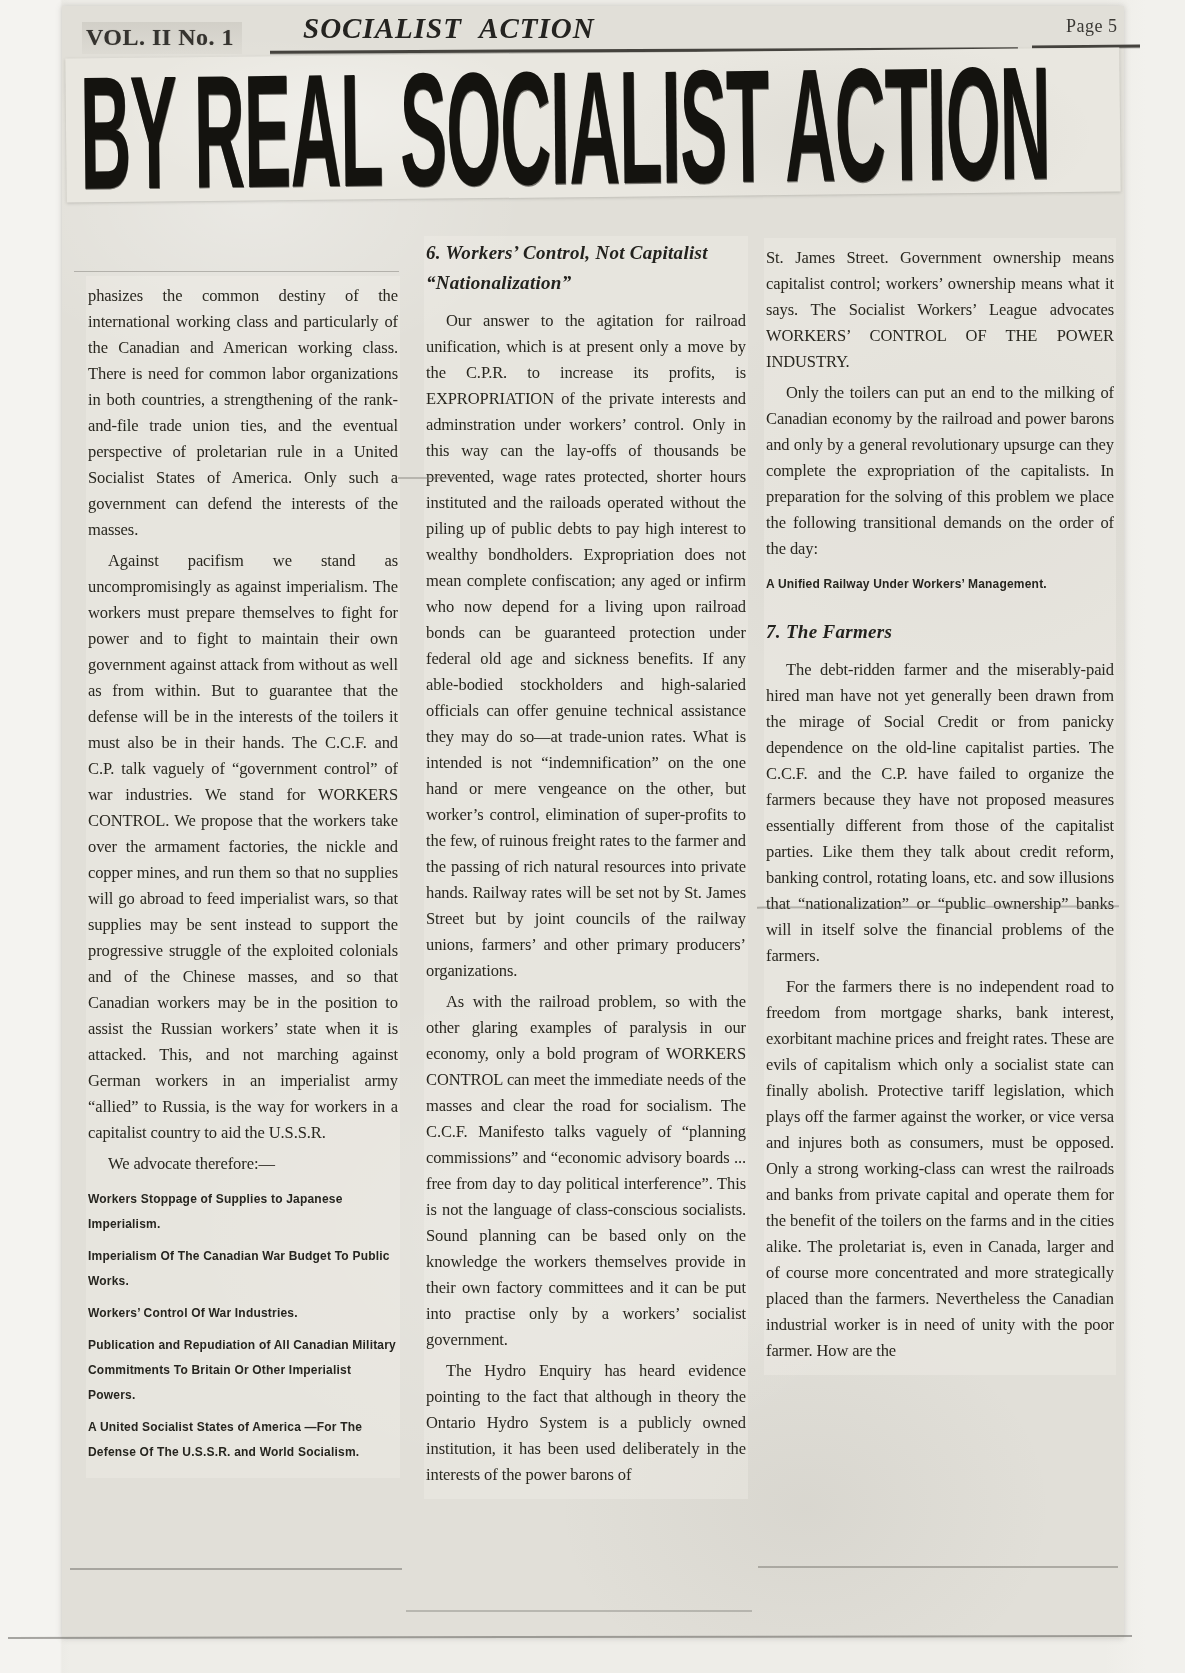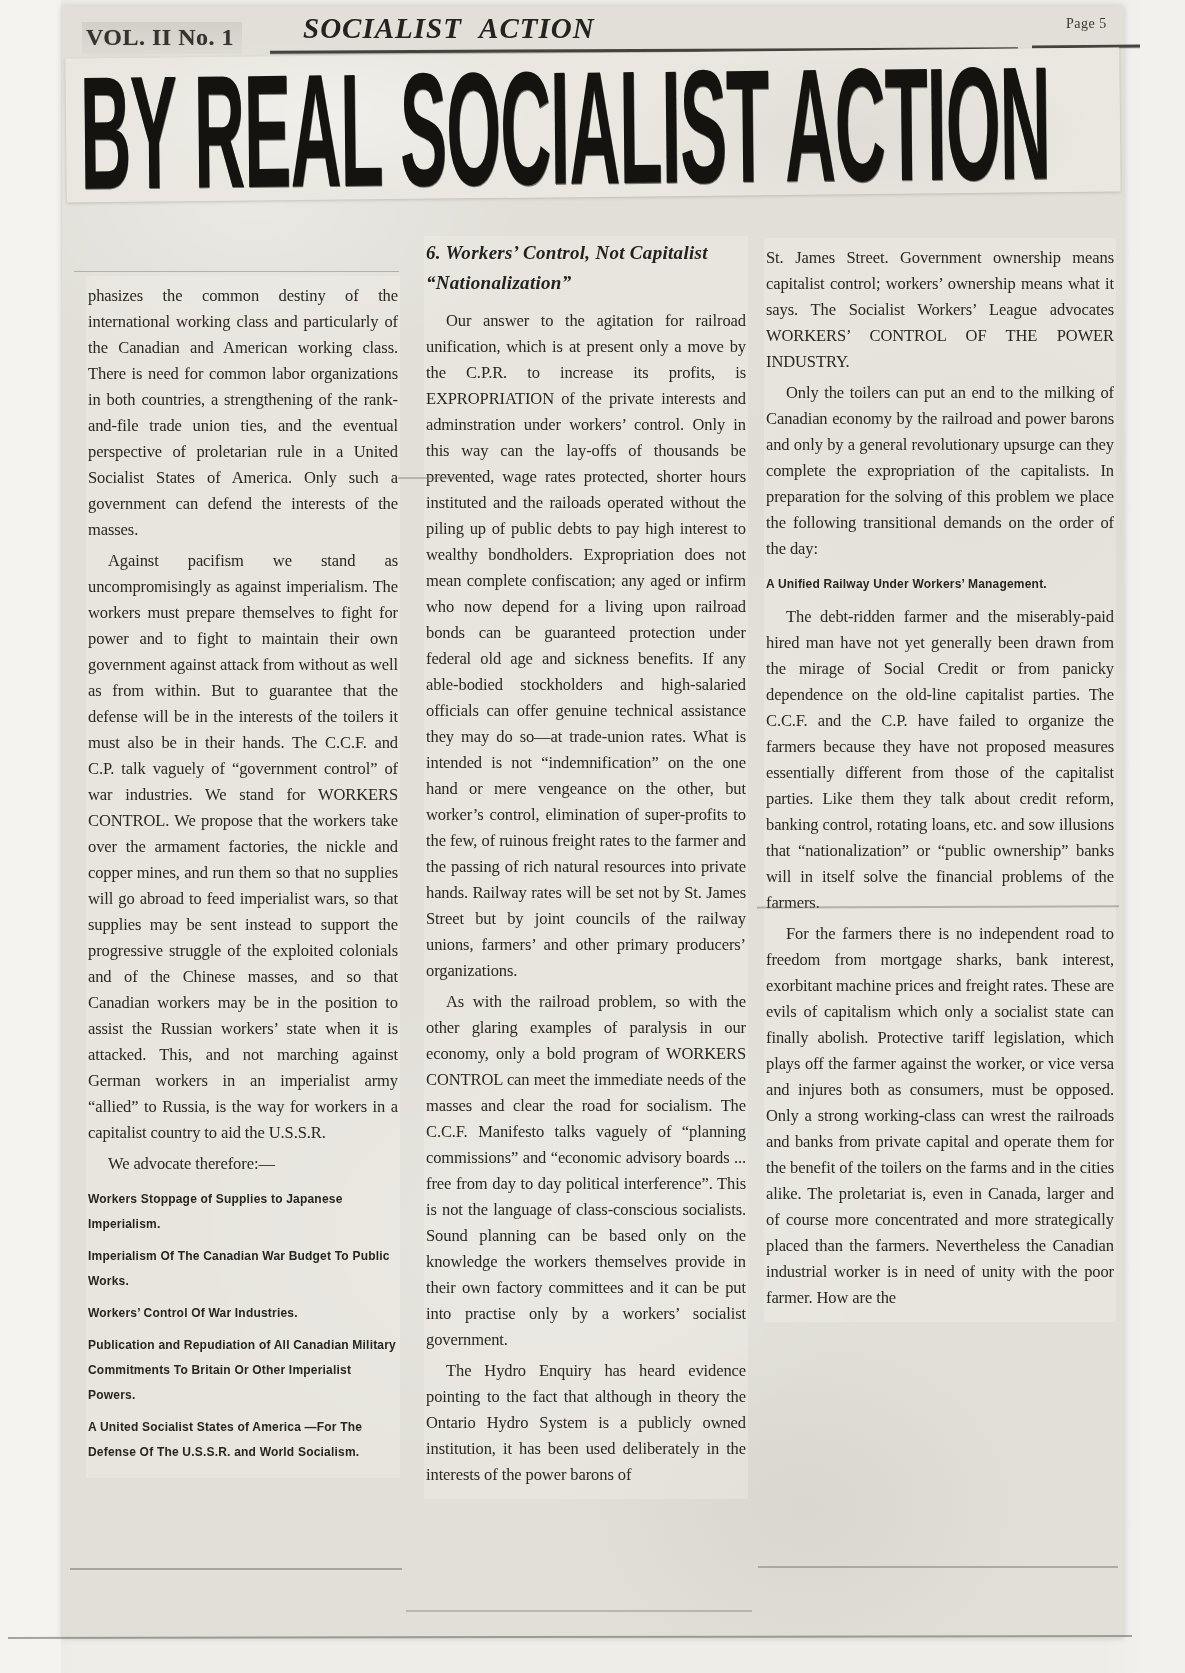--- a/index.html
+++ b/index.html
@@ -34,21 +34,21 @@
     background:linear-gradient(180deg, rgba(140,136,126,.18), rgba(140,136,126,.05));
     padding:2px 8px 3px 4px;
   }
   .masthead-title{
     position:absolute;left:303px;top:12px;
     font-size:29px;font-weight:bold;font-style:italic;color:#242320;
     letter-spacing:1px;word-spacing:10px;
   }
   .masthead-page{
     position:absolute;left:1066px;top:16px;
-    font-size:14px;color:#3a3834;letter-spacing:.5px;
+    font-size:18px;color:#3a3834;letter-spacing:.5px;
   }
   .masthead-rule{position:absolute;height:3px;background:#45433e;box-shadow:0 1px 0 rgba(69,67,62,.25);}
   .rule-a{left:270px;top:49px;width:748px;transform:rotate(-0.25deg);}
   .rule-b{left:1032px;top:45px;width:108px;transform:rotate(-0.4deg);}
   .headline-strip{
     position:absolute;left:66px;top:53px;width:1054px;height:144px;
     background:
       radial-gradient(ellipse 300px 120px at 25% 40%, rgba(255,255,255,.35), transparent 70%),
       radial-gradient(ellipse 340px 140px at 75% 60%, rgba(130,126,116,.10), transparent 70%),
       #e9e7e0;
@@ -141,20 +141,21 @@
     <p class="indent">As with the railroad problem, so with the other glaring examples of paralysis in our economy, only a bold program of WORKERS CONTROL can meet the immediate needs of the masses and clear the road for socialism. The C.C.F. Manifesto talks vaguely of “planning commissions” and “economic advisory boards ... free from day to day political interference”. This is not the language of class-conscious socialists. Sound planning can be based only on the knowledge the workers themselves provide in their own factory committees and it can be put into practise only by a workers’ socialist government.</p>
     <p class="indent">The Hydro Enquiry has heard evidence pointing to the fact that although in theory the Ontario Hydro System is a publicly owned institution, it has been used deliberately in the interests of the power barons of</p>
   </div>
 
   <div class="col col-3">
     <p>St. James Street. Government ownership means capitalist control; workers’ ownership means what it says. The Socialist Workers’ League advocates WORKERS’ CONTROL OF THE POWER INDUSTRY.</p>
     <p class="indent">Only the toilers can put an end to the milking of Canadian economy by the railroad and power barons and only by a general revolutionary upsurge can they complete the expropriation of the capitalists. In preparation for the solving of this problem we place the following transitional demands on the order of the day:</p>
     <div class="advocacy">
       <div class="demand">A Unified Railway Under Workers’ Management.</div>
     </div>
+    <h2 class="section-heading farmers">7. The Farmers</h2>
     <p class="indent">The debt-ridden farmer and the miserably-paid hired man have not yet generally been drawn from the mirage of Social Credit or from panicky dependence on the old-line capitalist parties. The C.C.F. and the C.P. have failed to organize the farmers because they have not proposed measures essentially different from those of the capitalist parties. Like them they talk about credit reform, banking control, rotating loans, etc. and sow illusions that “nationalization” or “public ownership” banks will in itself solve the financial problems of the farmers.</p>
     <p class="indent">For the farmers there is no independent road to freedom from mortgage sharks, bank interest, exorbitant machine prices and freight rates. These are evils of capitalism which only a socialist state can finally abolish. Protective tariff legislation, which plays off the farmer against the worker, or vice versa and injures both as consumers, must be opposed. Only a strong working-class can wrest the railroads and banks from private capital and operate them for the benefit of the toilers on the farms and in the cities alike. The proletariat is, even in Canada, larger and of course more concentrated and more strategically placed than the farmers. Nevertheless the Canadian industrial worker is in need of unity with the poor farmer. How are the</p>
   </div>
 
   <div class="edge edge-col1-top"></div>
   <div class="edge edge-col2-mid"></div>
   <div class="edge edge-col3-mid"></div>
   <div class="edge edge-col1-bottom"></div>
   <div class="edge edge-col2-bottom"></div>
   <div class="edge edge-col3-bottom"></div>

